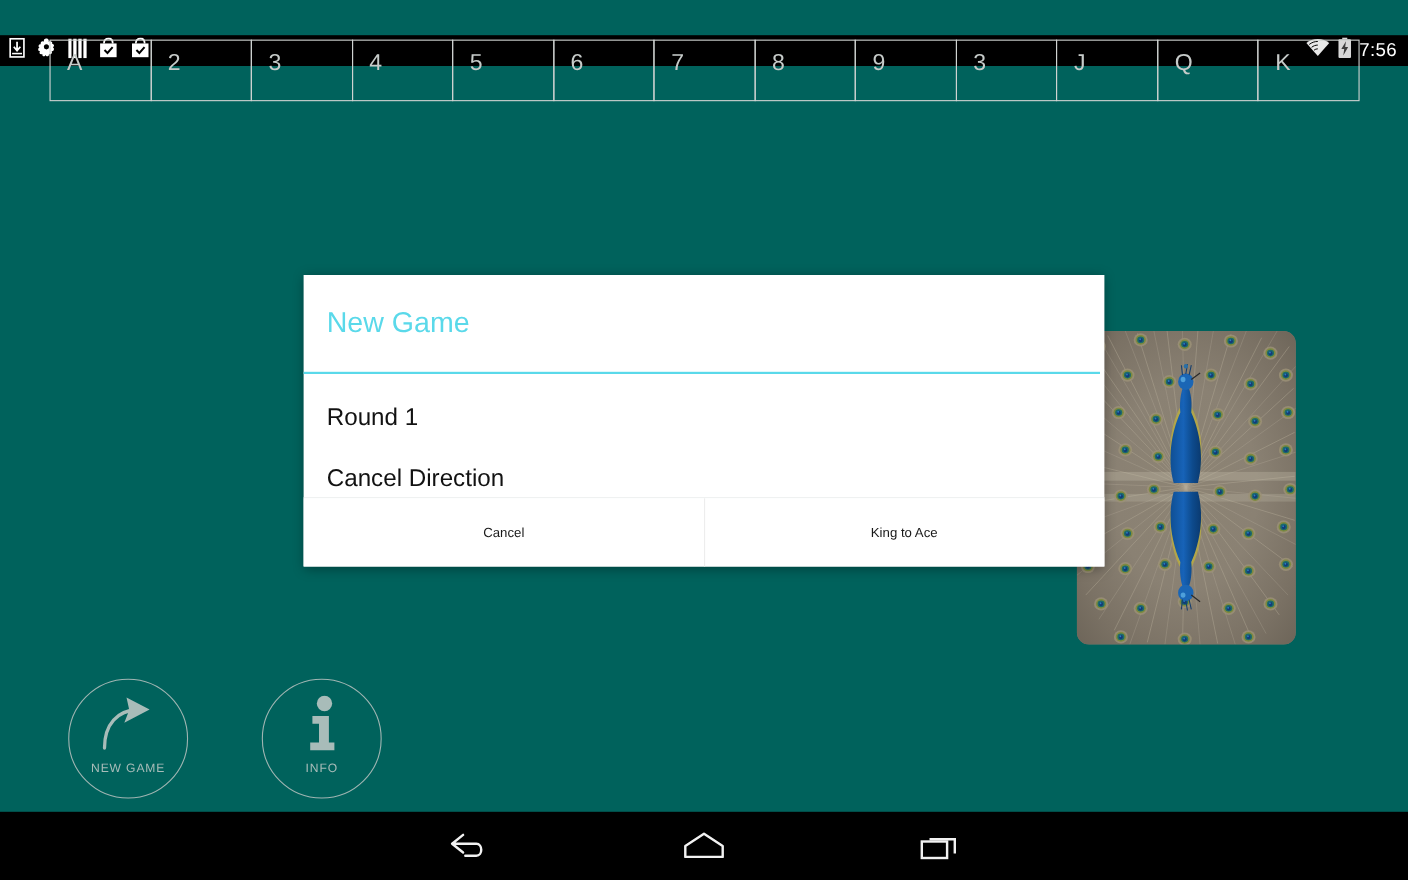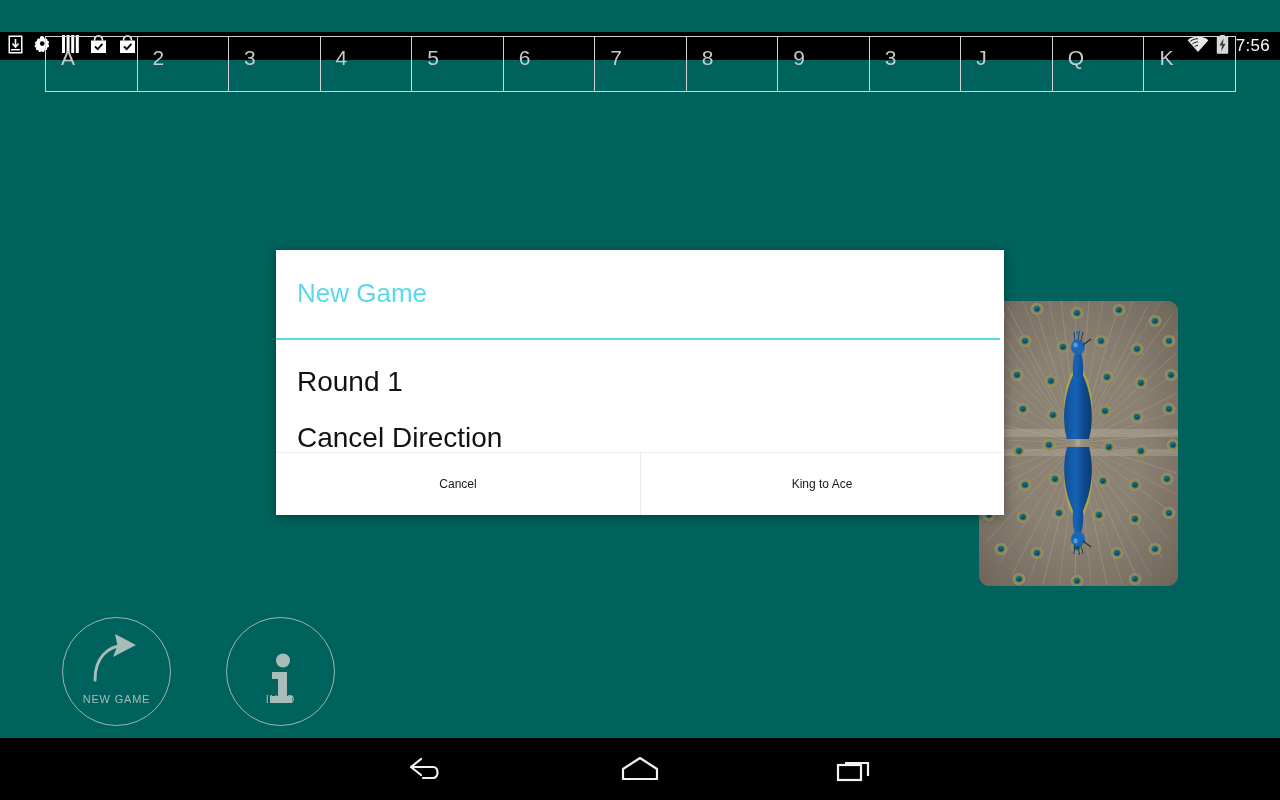--- a/index.html
+++ b/index.html
@@ -47,21 +47,21 @@
   .card svg{display:block;width:100%;height:100%;}
 
   
   .round-btn{
     position:absolute;width:109px;height:109px;border-radius:50%;
     border:1.6px solid #9fb5b2;
     box-sizing:border-box;
     display:flex;flex-direction:column;align-items:center;justify-content:flex-start;
   }
   #btn-new-game{left:62px;top:617px;}
-  #btn-info{left:226px;top:617px;justify-content:center;}
+  #btn-info{left:238px;top:617px;}
   .round-btn .glyph{margin-top:14px;height:52px;display:flex;align-items:center;justify-content:center;}
   .round-btn .caption{
     position:absolute;bottom:20px;left:0;right:0;text-align:center;
     color:#a8bcb9;font-size:11px;letter-spacing:.8px;
   }
 
   
   .scrim{position:absolute;inset:0;background:transparent;}
   .dialog{
     position:absolute;left:276px;top:250px;width:728px;height:265px;
@@ -72,21 +72,21 @@
   .dlg-title-wrap{height:90px;position:relative;}
   .dlg-title{
     position:absolute;left:21px;top:30px;
     color:#5ad9ea;font-size:26px;line-height:1;
   }
   .dlg-title-rule{
     position:absolute;left:0px;right:4px;bottom:0;height:2px;background:#5ad9ea;
   }
   .dlg-body{flex:1 1 auto;position:relative;}
   .dlg-line{
-    position:absolute;left:21px;color:#121212;font-size:28px;line-height:1;
+    position:absolute;left:21px;color:#121212;font-size:22px;line-height:1;
   }
   .dlg-line-1{top:28px;}
   .dlg-line-2{top:84px;}
   .dlg-buttons{
     height:62px;border-top:1px solid #eceeee;display:flex;
   }
   .dlg-btn{
     flex:1 1 0;display:flex;align-items:center;justify-content:center;
     color:#191919;font-size:12px;position:relative;cursor:default;
     background:#fff;

